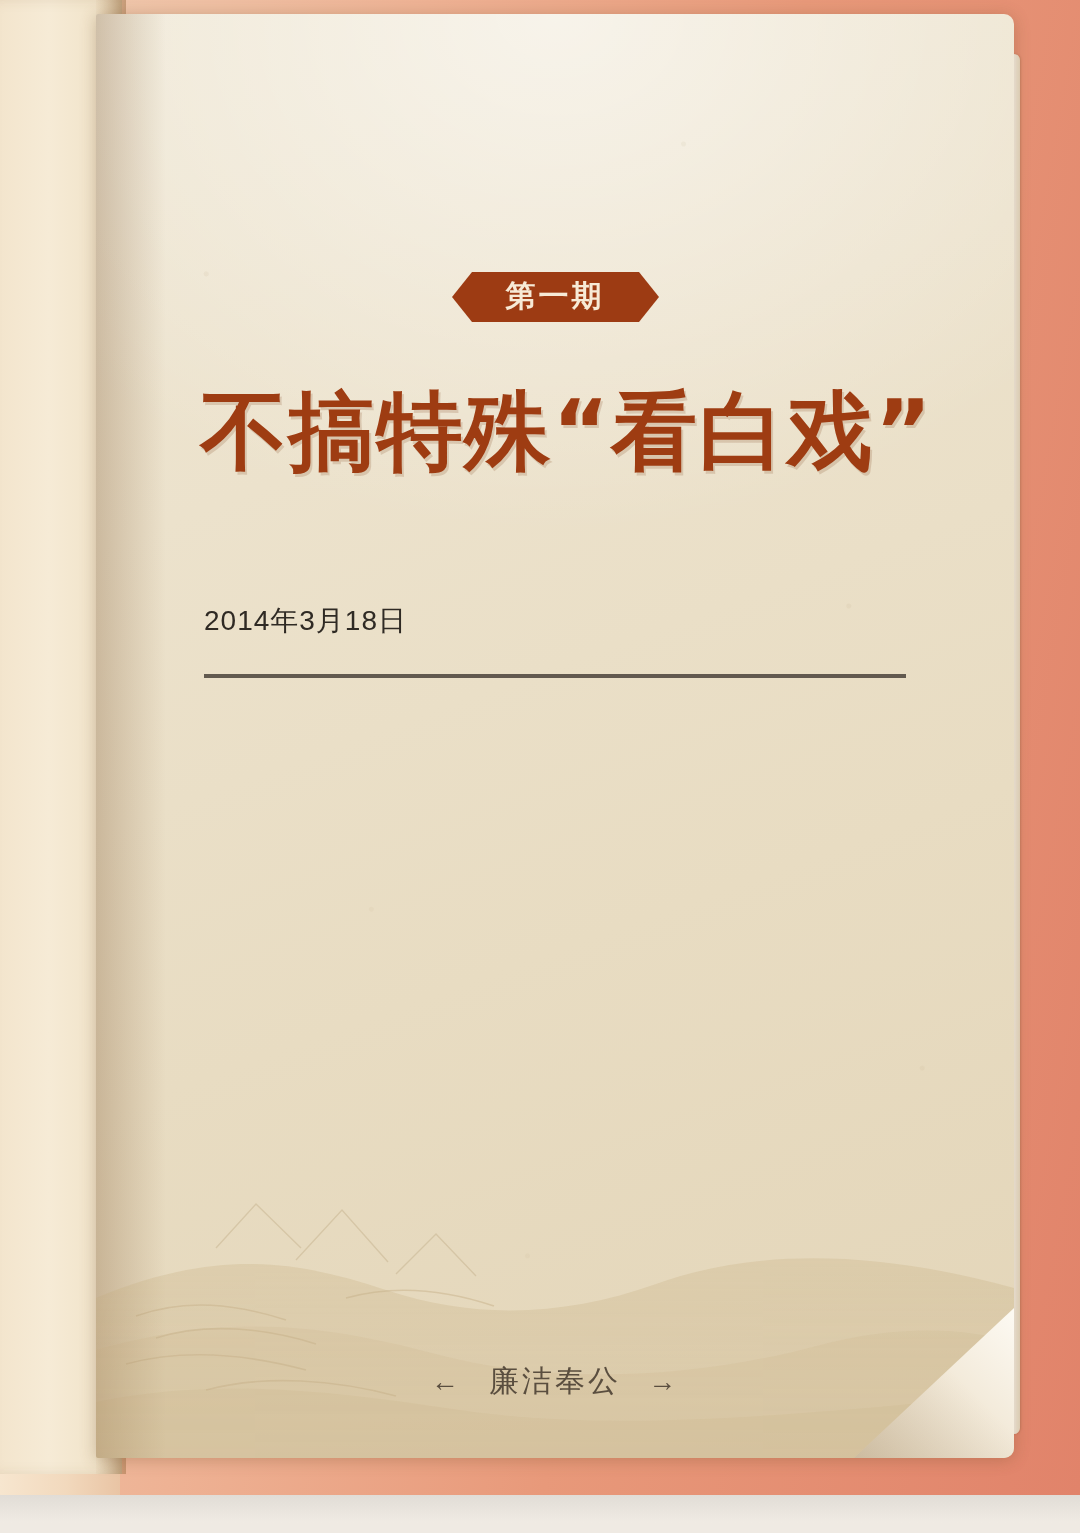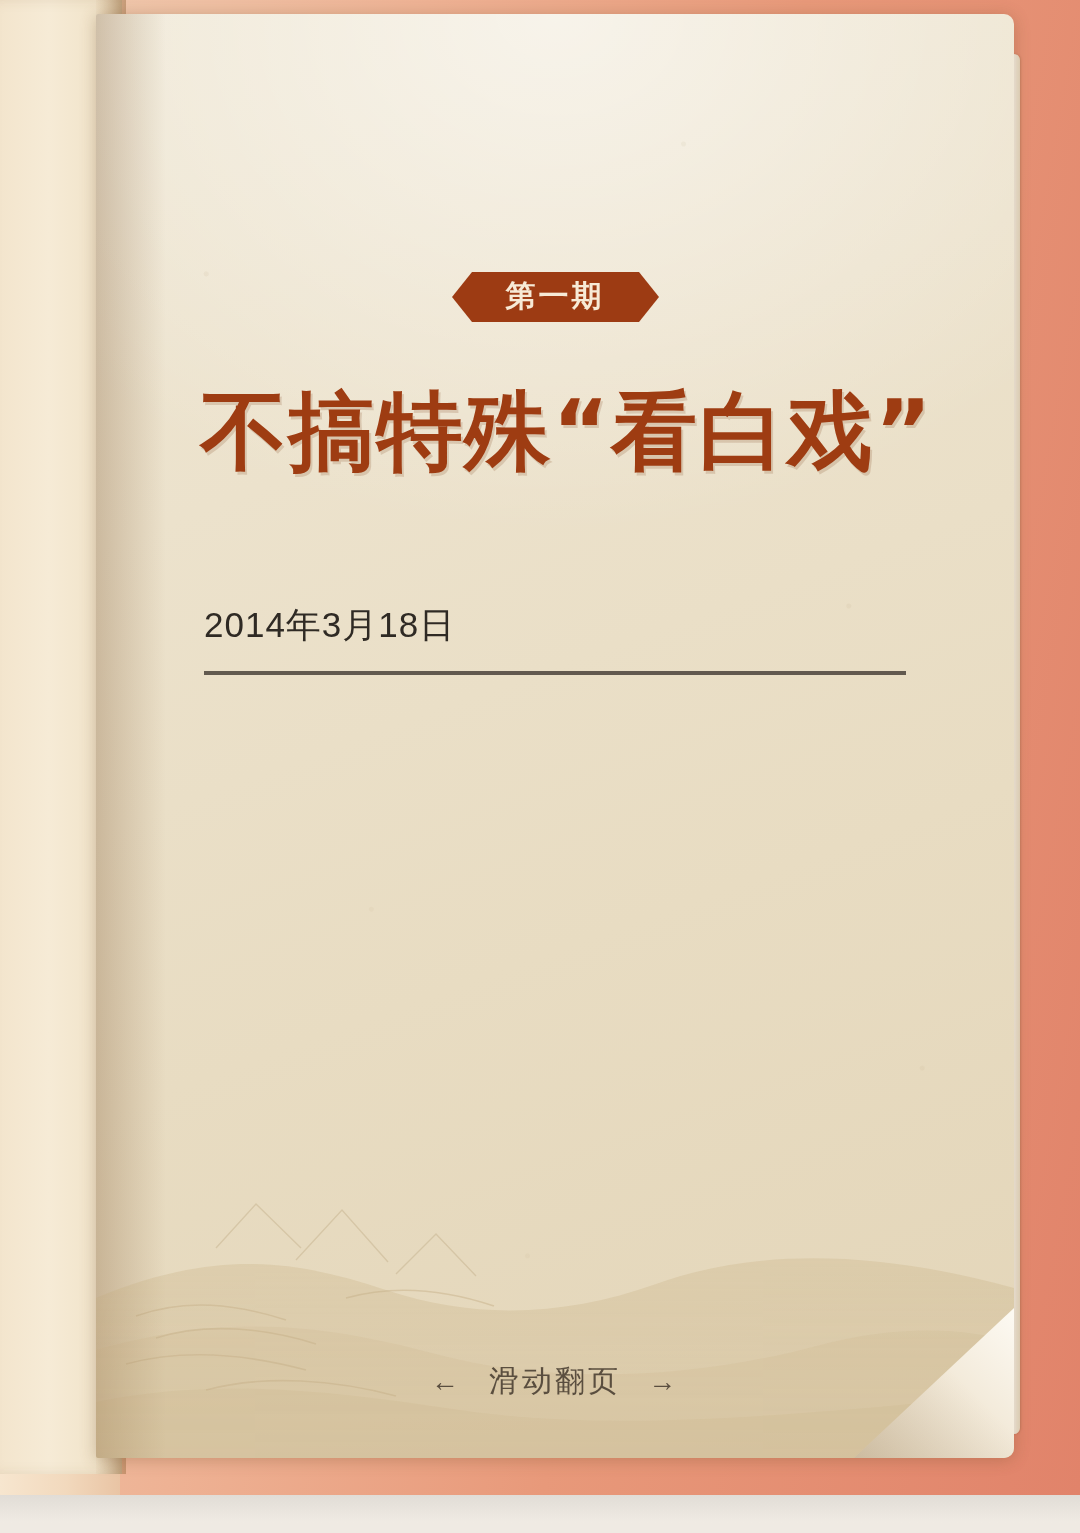--- a/index.html
+++ b/index.html
@@ -195,24 +195,24 @@
     text-shadow: 2px 3px 0 rgba(120, 60, 20, 0.18);
   }
 
   .body-block {
     position: absolute;
     top: 588px;
     left: 108px;
     width: 702px;
   }
   .date {
-    font-size: 35px;
+    font-size: 28px;
     color: #2f2a24;
     letter-spacing: 1px;
-    padding-bottom: 22px;
+    padding-bottom: 34px;
   }
   .rule {
     height: 2px;
     background: #4a4239;
     opacity: .85;
   }
   .paragraph {
     font-size: 42px;
     line-height: 1.62;
     color: #2f2a24;
@@ -311,21 +311,21 @@
       <h1 class="headline">不搞特殊“看白戏”</h1>
 
       <div class="body-block">
         <div class="date">2014年3月18日</div>
         <div class="rule"></div>
         <div class="rule"></div>
       </div>
 
       <div class="footer-hint">
         <span class="arrow">←</span>
-        <span>滑动翻页</span>
+        <span>廉洁奉公</span>
         <span class="arrow">→</span>
       </div>
 
     </div>
 
     <div class="curl"></div>
     <div class="curl-shade"></div>
   </div>
 
   <div class="cover-shadow-bottom"></div>

